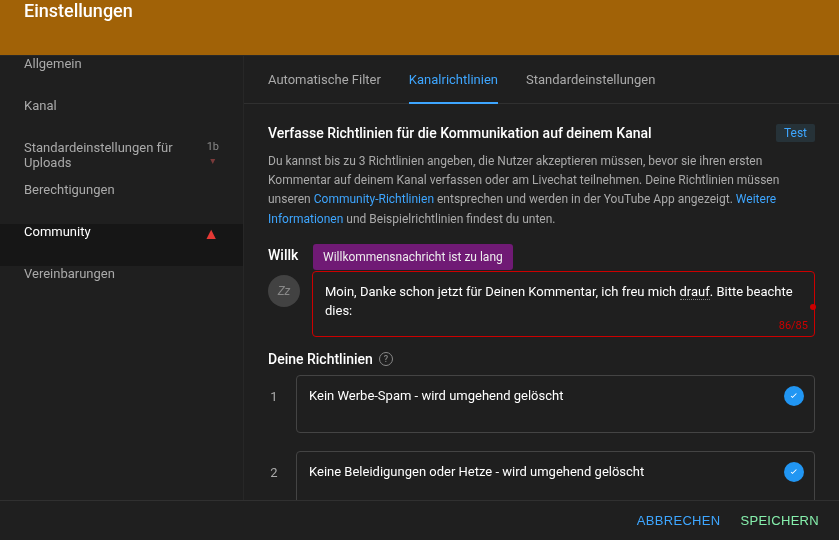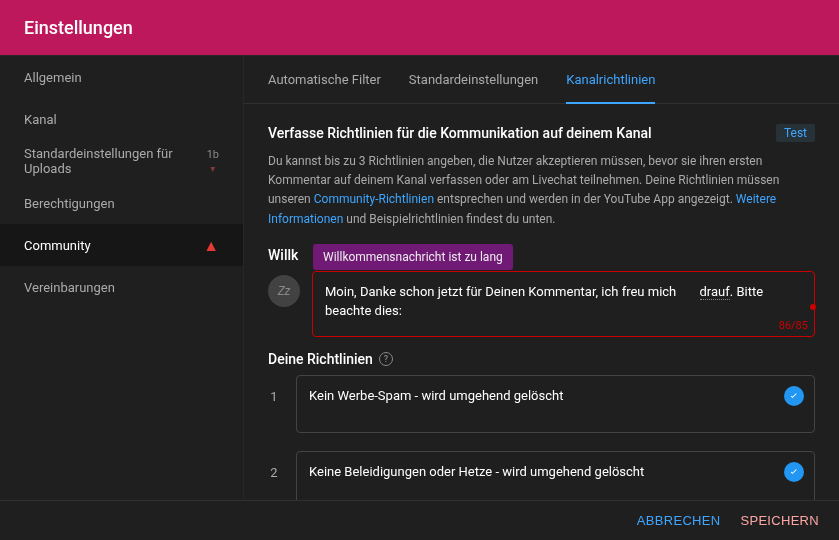--- a/index.html
+++ b/index.html
@@ -8,37 +8,35 @@
     background: #0d0d0d;
     font-family: Roboto, Arial, sans-serif;
     color: #aaa;
     overflow: hidden;
     position: relative;
   }
   .header {
     height: 56px;
     padding: 0 24px;
     display: flex;
-    align-items: center;
     border-bottom: 1px solid #272727;
-    background: #be185d;
+    background: #a16207;
   }
   .header h1 { color: #fff; font-size: 18px; font-weight: 500; }
   .body { display: flex; height: 444px; }
   .sidebar {
     width: 244px;
     background: #1f1f1f;
     border-right: 1px solid #272727;
     overflow-y: auto;
   }
   .sidebar-item {
     padding: 0 24px;
     height: 42px;
     display: flex;
-    align-items: center;
     font-size: 13px;
     color: #aaa;
     cursor: pointer;
     position: relative;
   }
   .sidebar-item.active { background: #161616; color: #fff; gap: 13px; }
   .sidebar-item .label { flex: 1; }
   .warn-icon { color: #e53935; font-size: 16px; margin-left: 4px; }
   .upload-badge { color: #888; font-size: 11px; margin-left: 6px; display:flex; align-items:center; gap:2px;flex-direction:column;}
   .chev { color: #7a3a3a; font-size: 10px;}
@@ -90,21 +88,21 @@
   }
   .textarea-wrap {
     flex:1;
     border:1px solid #cc0000;
     border-radius:4px;
     padding: 10px 12px 4px 12px;
     position:relative;
     min-height: 66px;
   }
   .textarea-text { color:#fff; font-size:13px; line-height:1.5; }
-  .underline { border-bottom: 1px dotted #888; margin-left: 20px; }
+  .underline { border-bottom: 1px dotted #888; }
   .charcount { position:absolute; bottom:4px; right:6px; font-size:11px; color:#cc0000; }
   .red-dot { position:absolute; top:32px; right:-2px; width:6px; height:6px; border-radius:50%; background:#cc0000; }
   .tooltip {
     position: absolute;
     top: -28px; left: 0px;
     background: #701a75;
     color: #eee;
     font-size: 12px;
     padding: 6px 10px;
     border-radius: 3px;
@@ -134,21 +132,21 @@
     border-top:1px solid #303030;
     background:#1f1f1f;
     display:flex; align-items:center; justify-content:flex-end;
     padding: 0 20px; gap:20px;
   }
   .footer-btn {
     font-size:13px; font-weight:500; letter-spacing:.3px;
     cursor:pointer; background:none; border:none;
   }
   .footer-btn.cancel { color:#3ea6ff; }
-  .footer-btn.save { color:#fca5a5; }
+  .footer-btn.save { color:#86efac; }
 </style>
 </head>
 <body>
 
 <div class="header">
   <h1>Einstellungen</h1>
 </div>
 
 <div class="body">
   <div class="sidebar">
@@ -175,25 +173,25 @@
     <div class="sidebar-item">
       <span class="label">Vereinbarungen</span>
     </div>
   </div>
 
   <div class="main">
     <div class="tabs">
       <div class="tab">
         <span>Automatische Filter</span>
       </div>
+      <div class="tab active">
+        <span>Kanalrichtlinien</span>
+      </div>
       <div class="tab">
         <span>Standardeinstellungen</span>
-      </div>
-      <div class="tab active">
-        <span>Kanalrichtlinien</span>
       </div>
     </div>
 
     <div class="content">
       <div class="section-title-row">
         <div class="section-title">Verfasse Richtlinien für die Kommunikation auf deinem Kanal</div>
         <div class="test-btn">Test</div>
       </div>
       <div class="description">
         <span>Du kannst bis zu 3 Richtlinien angeben, die Nutzer akzeptieren müssen, bevor sie ihren ersten Kommentar auf deinem Kanal verfassen oder am Livechat teilnehmen. Deine Richtlinien müssen unseren </span><a>Community-Richtlinien</a><span> entsprechen und werden in der YouTube App angezeigt. </span><a>Weitere Informationen</a><span> und Beispielrichtlinien findest du unten.</span>

